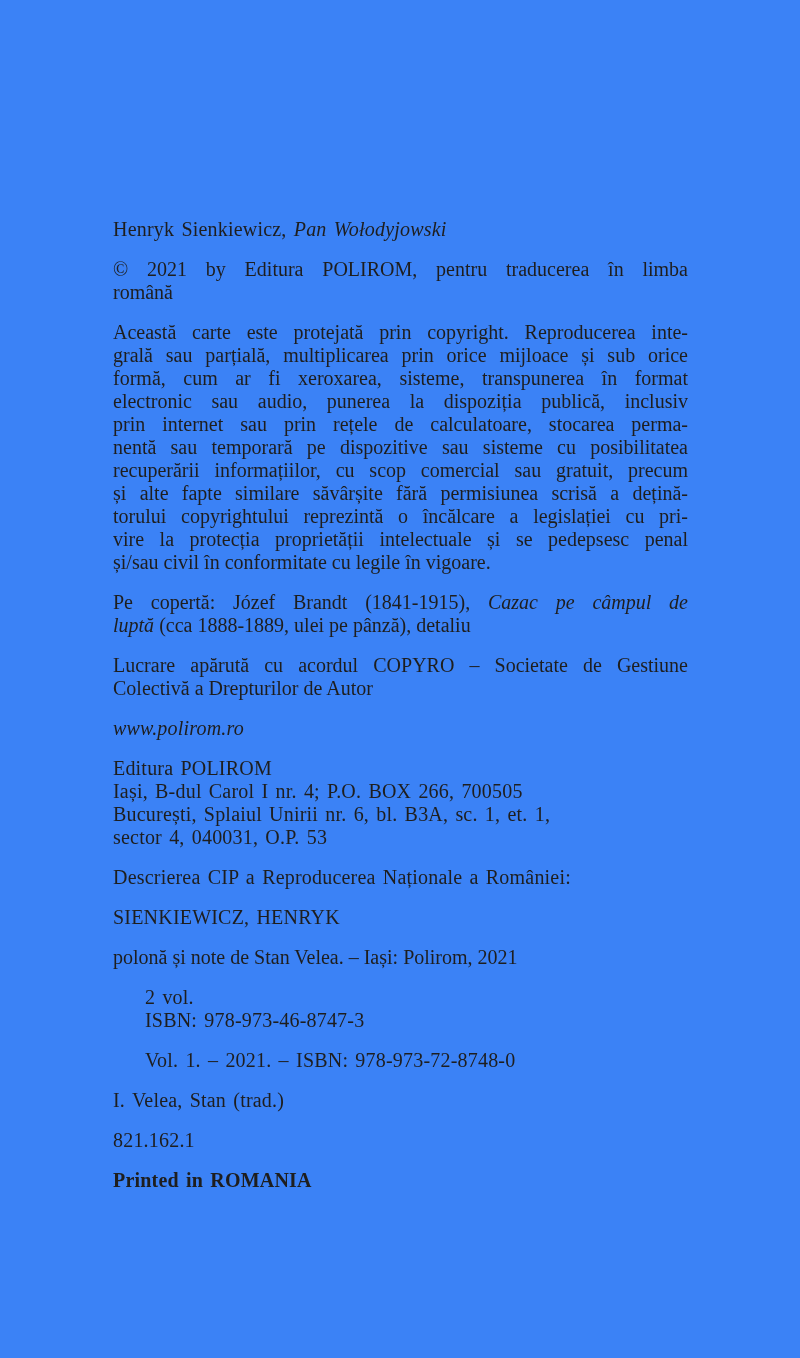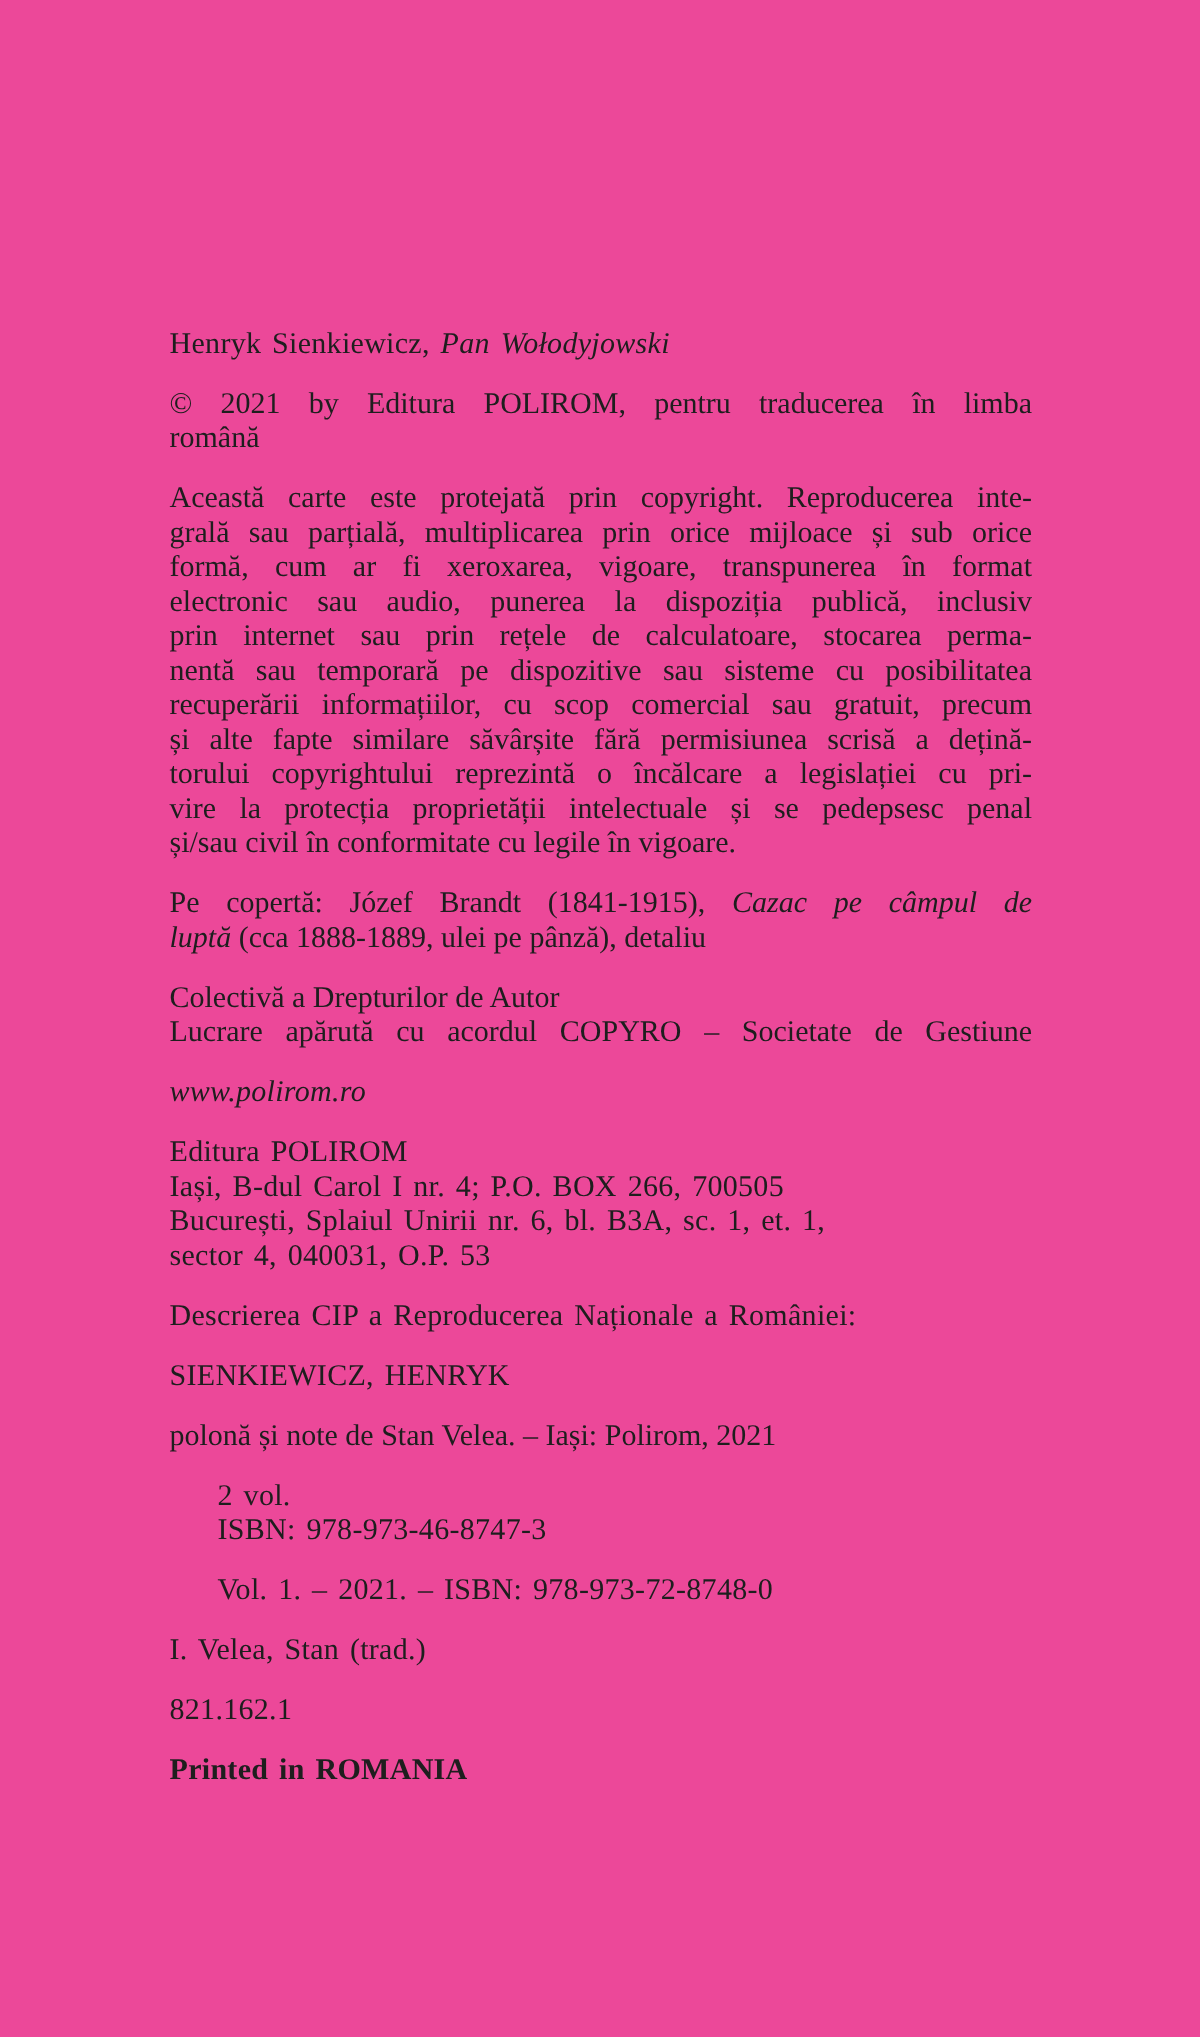--- a/index.html
+++ b/index.html
@@ -29,49 +29,49 @@
   .line.stretch {
     text-align: justify;
     text-align-last: justify;
   }
   .para.plain { letter-spacing: 0.2px; word-spacing: 2px; }
   .it { font-style: italic; }
 </style>
 </head>
 <body>
 
-<div class="page" style="background: #ec4899; color: rgb(30, 30, 30);">
+<div class="page" style="background: #3b82f6; color: rgb(30, 30, 30);">
   <main class="content">
       <div class="para plain">
         <div class="line"><span class="">Henryk Sienkiewicz, </span><span class="it">Pan Wołodyjowski</span></div>
       </div>
       <div class="para just">
         <div class="line stretch"><span class="">© 2021 by Editura POLIROM, pentru traducerea în limba</span></div>
         <div class="line"><span class="">română</span></div>
       </div>
       <div class="para just">
         <div class="line stretch"><span class="">Această carte este protejată prin copyright. Reproducerea inte-</span></div>
         <div class="line stretch"><span class="">grală sau parțială, multiplicarea prin orice mijloace și sub orice</span></div>
-        <div class="line stretch"><span class="">formă, cum ar fi xeroxarea, vigoare, transpunerea în format</span></div>
+        <div class="line stretch"><span class="">formă, cum ar fi xeroxarea, sisteme, transpunerea în format</span></div>
         <div class="line stretch"><span class="">electronic sau audio, punerea la dispoziția publică, inclusiv</span></div>
         <div class="line stretch"><span class="">prin internet sau prin rețele de calculatoare, stocarea perma-</span></div>
         <div class="line stretch"><span class="">nentă sau temporară pe dispozitive sau sisteme cu posibilitatea</span></div>
         <div class="line stretch"><span class="">recuperării informațiilor, cu scop comercial sau gratuit, precum</span></div>
         <div class="line stretch"><span class="">și alte fapte similare săvârșite fără permisiunea scrisă a dețină-</span></div>
         <div class="line stretch"><span class="">torului copyrightului reprezintă o încălcare a legislației cu pri-</span></div>
         <div class="line stretch"><span class="">vire la protecția proprietății intelectuale și se pedepsesc penal</span></div>
         <div class="line"><span class="">și/sau civil în conformitate cu legile în vigoare.</span></div>
       </div>
       <div class="para just">
         <div class="line stretch"><span class="">Pe copertă: Józef Brandt (1841-1915), </span><span class="it">Cazac pe câmpul de</span></div>
         <div class="line"><span class="it">luptă</span><span class=""> (cca 1888-1889, ulei pe pânză), detaliu</span></div>
       </div>
       <div class="para just">
+        <div class="line stretch"><span class="">Lucrare apărută cu acordul COPYRO – Societate de Gestiune</span></div>
         <div class="line"><span class="">Colectivă a Drepturilor de Autor</span></div>
-        <div class="line stretch"><span class="">Lucrare apărută cu acordul COPYRO – Societate de Gestiune</span></div>
       </div>
       <div class="para plain">
         <div class="line"><span class="it">www.polirom.ro</span></div>
       </div>
       <div class="para plain">
         <div class="line"><span class="">Editura POLIROM</span></div>
         <div class="line"><span class="">Iași, B-dul Carol I nr. 4; P.O. BOX 266, 700505</span></div>
         <div class="line"><span class="">București, Splaiul Unirii nr. 6, bl. B3A, sc. 1, et. 1,</span></div>
         <div class="line"><span class="">sector 4, 040031, O.P. 53</span></div>
       </div>

